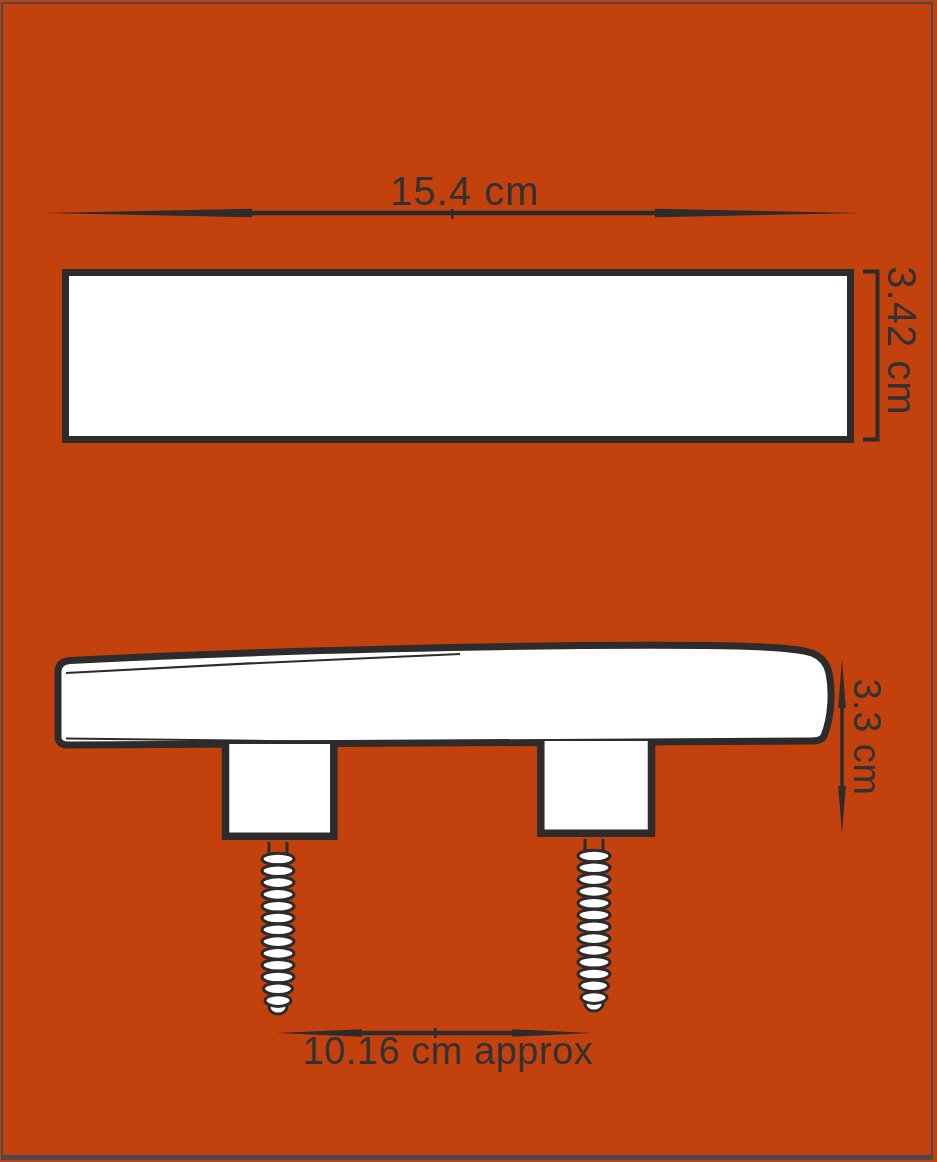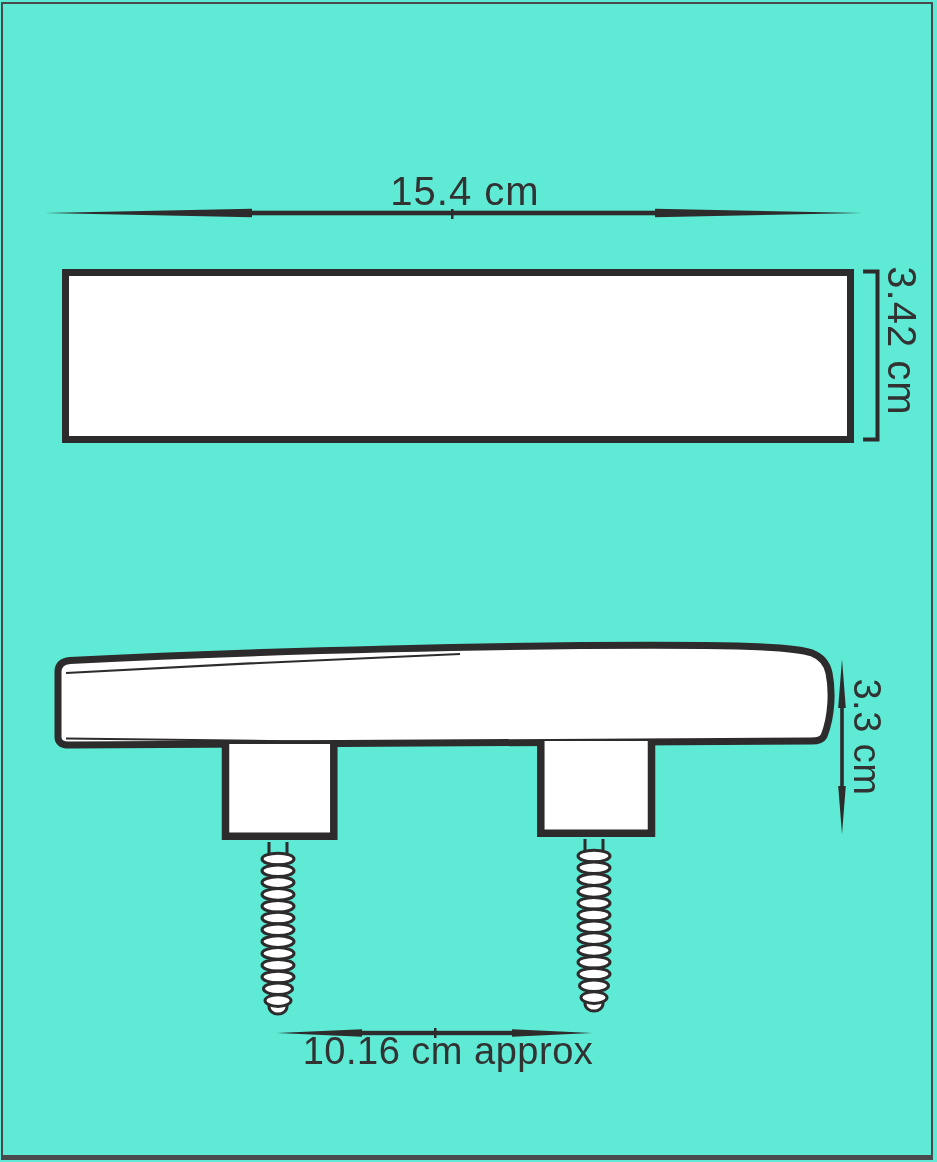--- a/index.html
+++ b/index.html
@@ -5,21 +5,21 @@
   html, body {
     margin: 0;
     padding: 0;
     background: #ffffff;
     font-family: "Liberation Sans", sans-serif;
   }
   .page {
     position: relative;
     width: 937px;
     height: 1162px;
-    background: #5eead4;
+    background: #c2410c;
     box-sizing: border-box;
     overflow: hidden;
   }
   .page-frame {
     position: absolute;
     left: 1px; top: 2px; right: 4px; bottom: 2px;
     border: 2px solid #4a4a4c;
     border-bottom-width: 5px;
     pointer-events: none;
   }

